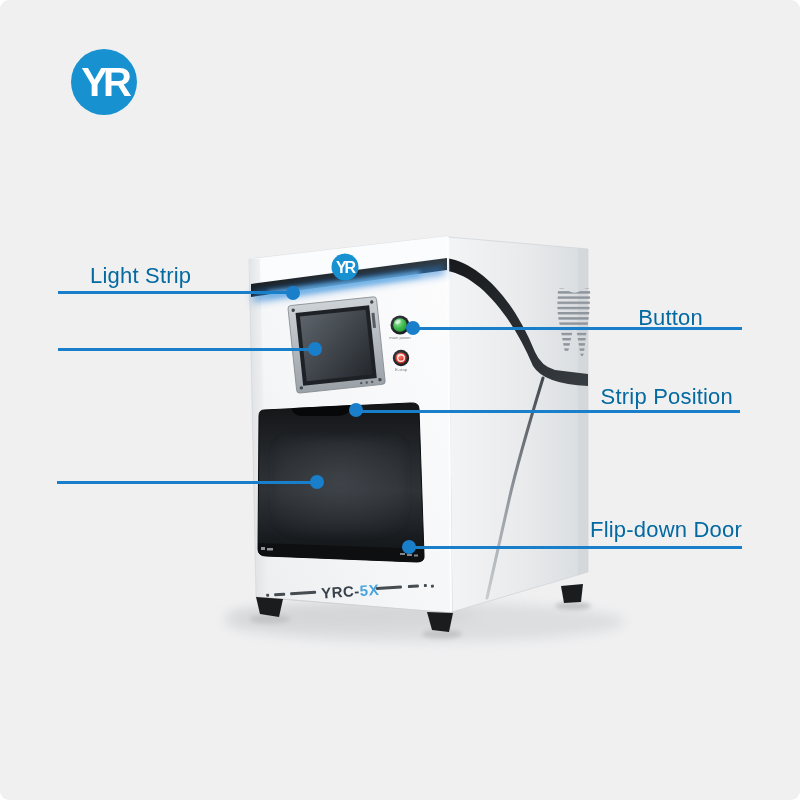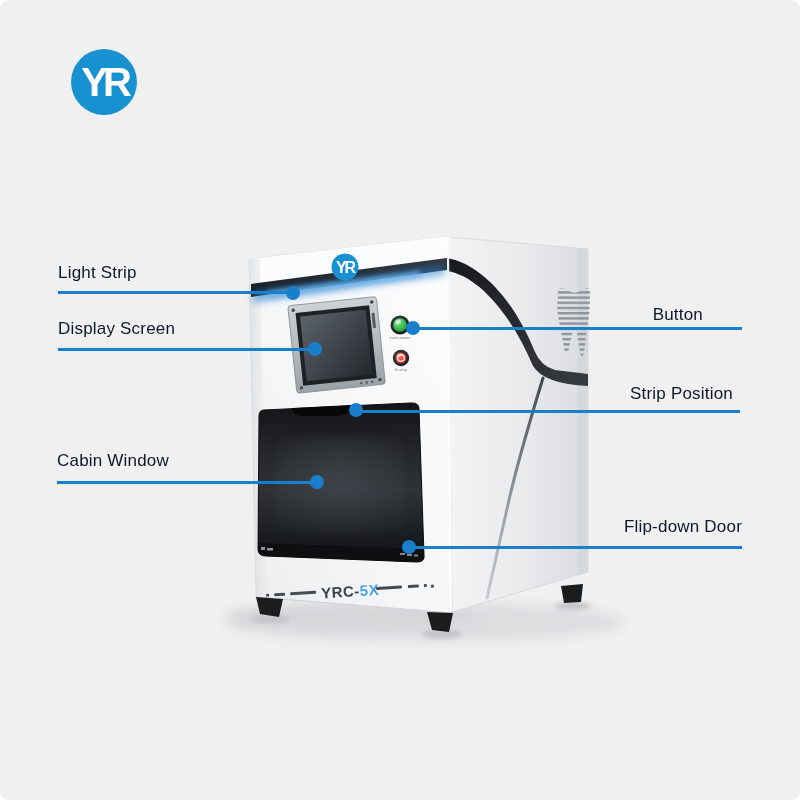--- a/index.html
+++ b/index.html
@@ -1,20 +1,20 @@
 <!DOCTYPE html>
 <html style="--accent: #1a7fcb;"><head>
 <meta charset="utf-8">
 <style>
   :root{ --accent:#1a7fcb; }
   html,body{margin:0;padding:0;}
   body{font-family:"Liberation Sans","DejaVu Sans",sans-serif;}
   .stage{position:relative;width:800px;height:800px;background:#f0f0f1;overflow:hidden;border-radius:9px;}
   .machine-svg{position:absolute;left:0;top:0;width:800px;height:800px;}
-  .label{position:absolute;font-size:17px;color:#0f172a;letter-spacing:.2px;white-space:nowrap;}
+  .label{position:absolute;font-size:22px;color:#0369a1;letter-spacing:.2px;white-space:nowrap;margin-left:32px;}
   .label.r{text-align:center;}
   .callout-line{position:absolute;height:3px;background:var(--accent);}
   .callout-dot{position:absolute;width:14px;height:14px;border-radius:50%;background:var(--accent);}
   
   .t-light{left:58px;top:263px;}   .ln-light{left:58px;top:291px;width:235px;}  .dt-light{left:286px;top:286px;}
   .t-display{left:58px;top:319px;} .ln-display{left:58px;top:348px;width:257px;}.dt-display{left:308px;top:342px;}
   .t-cabin{left:57px;top:451px;}   .ln-cabin{left:57px;top:481px;width:260px;}  .dt-cabin{left:310px;top:475px;}
   
   .t-button{right:97px;top:305px;} .ln-button{left:413px;top:327px;width:329px;}.dt-button{left:406px;top:321px;}
   .t-handle{right:67px;top:384px;} .ln-handle{left:356px;top:410px;width:384px;}.dt-handle{left:349px;top:403px;}
@@ -200,25 +200,23 @@
       <path d="M256,597 L283,599 L279,617 L260,614 Z" fill="#1a1c1e"></path>
       <path d="M427,612 L453,613 L449,632 L432,630 Z" fill="#1a1c1e"></path>
       <path d="M561,586 L583,584 L581,602 L564,603 Z" fill="#1a1c1e"></path>
     </g>
   </svg>
 
   <div class="label t-light">Light Strip</div>
   <div class="callout-line ln-light"></div>
   <div class="callout-dot dt-light"></div>
 
-  <div class="label t-display">Display Screen</div>
   <div class="callout-line ln-display"></div>
   <div class="callout-dot dt-display"></div>
 
-  <div class="label t-cabin">Cabin Window</div>
   <div class="callout-line ln-cabin"></div>
   <div class="callout-dot dt-cabin"></div>
 
   <div class="label r t-button">Button</div>
   <div class="callout-line ln-button"></div>
   <div class="callout-dot dt-button"></div>
 
   <div class="label r t-handle">Strip Position</div>
   <div class="callout-line ln-handle"></div>
   <div class="callout-dot dt-handle"></div>

